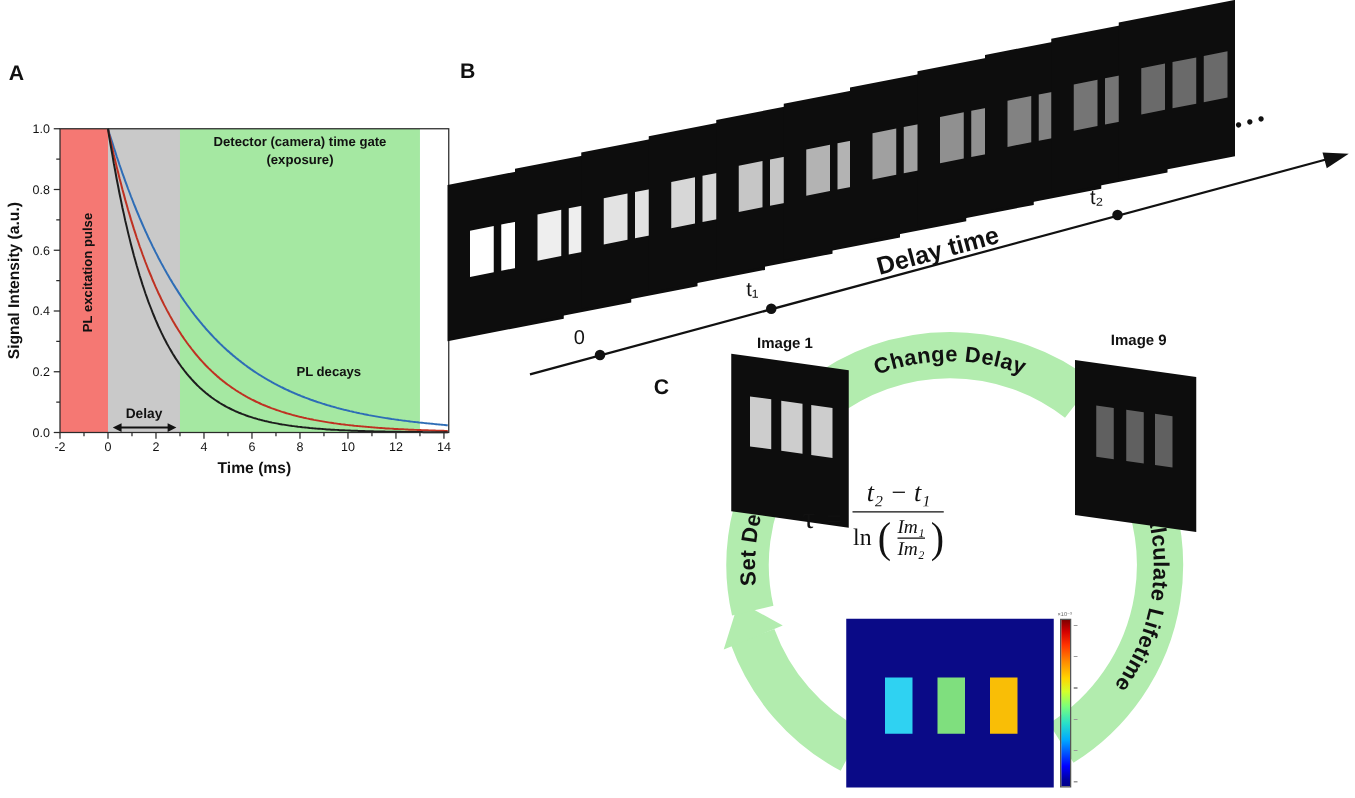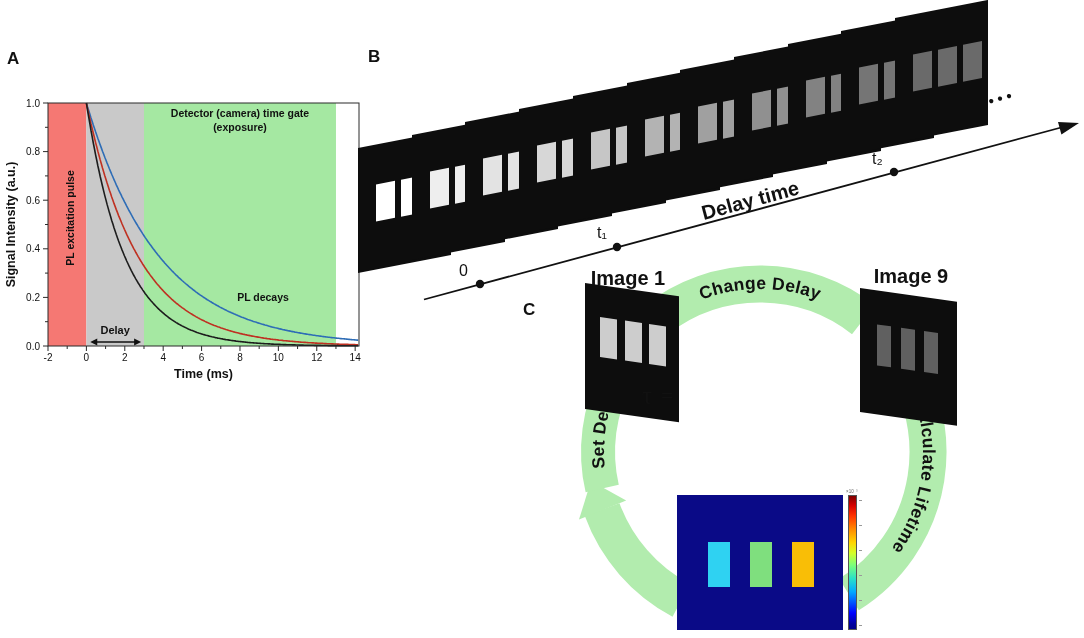--- a/index.html
+++ b/index.html
@@ -17,21 +17,21 @@
   #frames-b{position:absolute;inset:0;z-index:2}
   .frame{position:absolute;transform-origin:0 0}
   .bar{position:absolute}
   .hlabel{position:absolute;z-index:4;font-size:16px}
   #lbl-0{left:459px;top:262px}
   #lbl-t1{left:597px;top:224px}
   #lbl-t2{left:872px;top:150px}
   #ellipsis{position:absolute;left:988px;top:89px;transform:rotate(-15deg);
             font-weight:700;font-size:15px;letter-spacing:4px;z-index:3}
   
-  .clabel{position:absolute;width:86px;text-align:center;font-size:20px;font-weight:600;z-index:3}
+  .clabel{position:absolute;width:86px;text-align:center;font-size:12px;font-weight:600;z-index:3}
   #img1-label{left:585px;top:267px}
   #img2-label{left:868px;top:265px}
   #img1{position:absolute;left:585px;top:283px;width:94px;height:126px;transform:skewY(8deg);transform-origin:0 0;z-index:2}
   #img2{position:absolute;left:860px;top:288px;width:97px;height:124px;transform:skewY(8deg);transform-origin:0 0;z-index:2}
   #img1 .bar{top:32px;width:17px;height:40px}
   #img2 .bar{top:34px;width:14px;height:41px}
   .b1{left:15px}.b2{left:40px}.b3{left:64px}
   #img2 .b1{left:17px}#img2 .b2{left:41px}#img2 .b3{left:64px}
   #lifetime-map{position:absolute;left:677px;top:495px;width:166px;height:135px;z-index:2}
   .map-bar{position:absolute;top:47px;width:22px;height:45px}
@@ -249,20 +249,34 @@
   </div>
   <div id="img2" style="background: rgb(13, 13, 13);">
     <div class="bar b1" style="background: rgb(96, 96, 96);"></div>
     <div class="bar b2" style="background: rgb(96, 96, 96);"></div>
     <div class="bar b3" style="background: rgb(96, 96, 96);"></div>
   </div>
 
   <div id="formula">
     <span class="tau">τ</span>
     <span class="eq">=</span>
+    <span class="frac">
+      <span class="num">t₂ − t₁</span>
+      <span class="fbar"></span>
+      <span class="den">
+        <span class="ln">ln</span>
+        <span class="bigp">(</span>
+        <span class="ifrac">
+          <span>Im₁</span>
+          <span class="ibar"></span>
+          <span>Im₂</span>
+        </span>
+        <span class="bigp">)</span>
+      </span>
+    </span>
   </div>
 
   <div id="lifetime-map" style="background: rgb(10, 10, 135);">
     <div class="map-bar m1" style="background: rgb(47, 210, 242);"></div>
     <div class="map-bar m2" style="background: rgb(127, 223, 126);"></div>
     <div class="map-bar m3" style="background: rgb(249, 190, 6);"></div>
   </div>
   <div id="colorbar"></div>
   <div id="cb-ticks"></div>
   <div id="cb-exp">×10⁻³</div>

